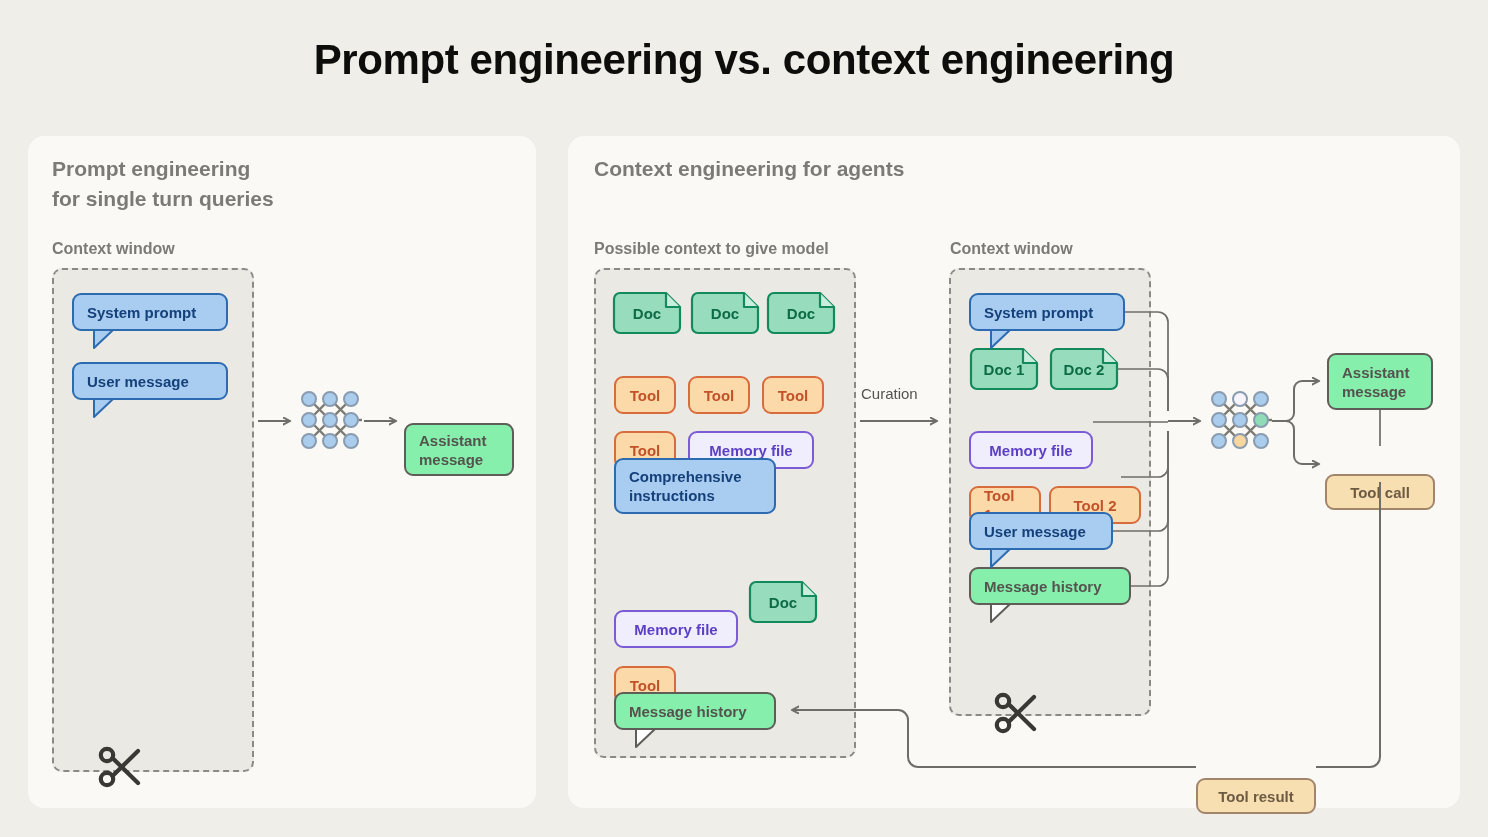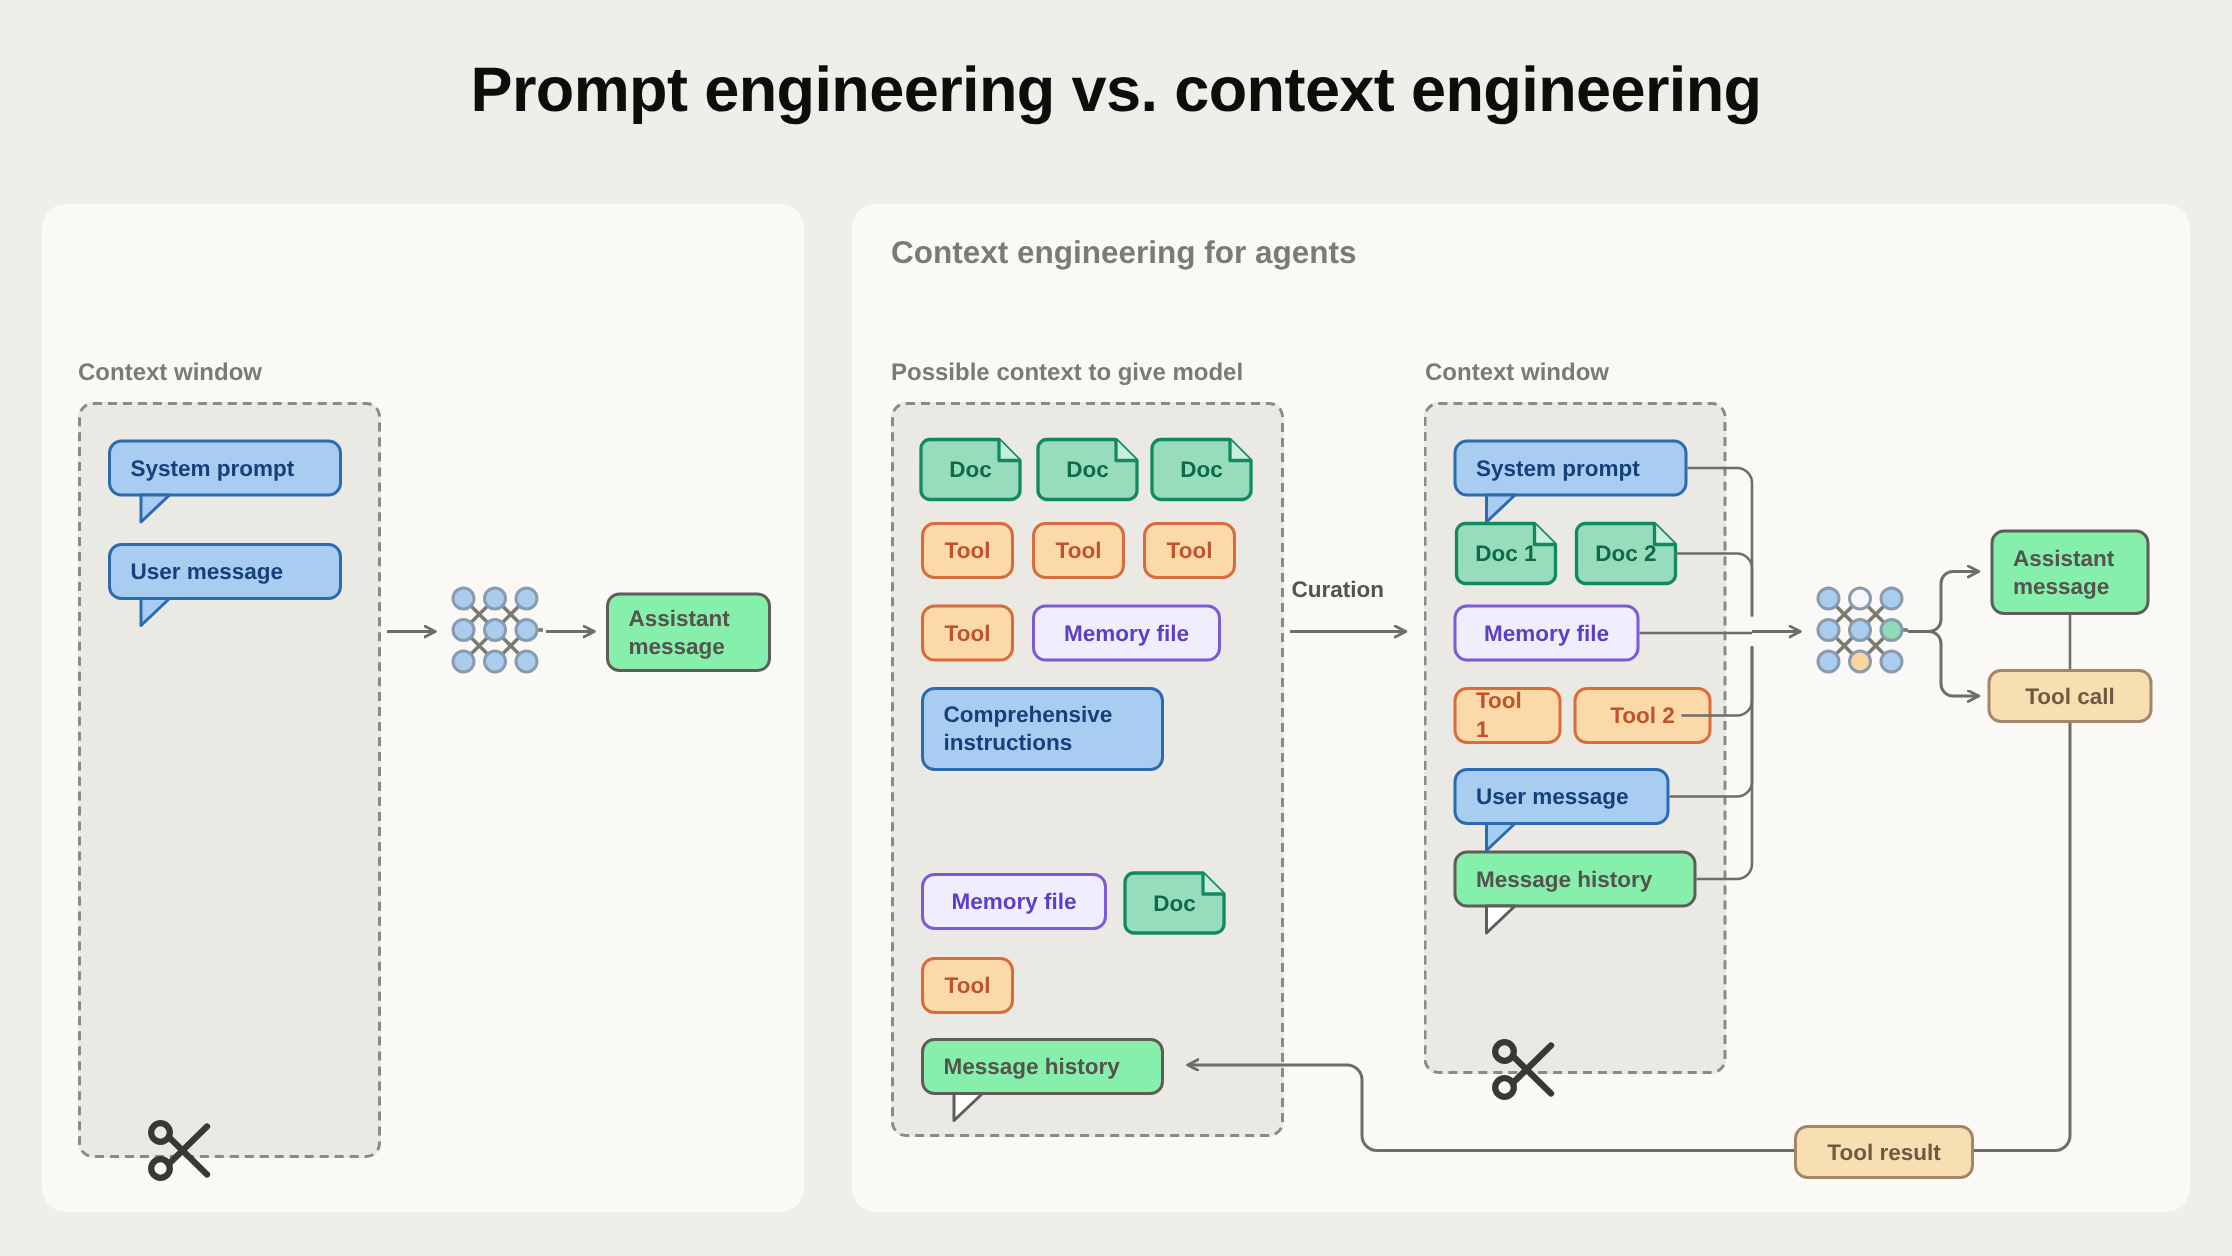--- a/index.html
+++ b/index.html
@@ -56,21 +56,21 @@
     position:absolute;
     box-sizing:border-box;
     border-radius:9px;
     border:2px solid;
     display:flex;align-items:center;
     font-size:15px;font-weight:bold;
     padding:0 13px;
     white-space:pre-line;
     line-height:19px;
   }
-  .chip.center{justify-content:center;}
+  .chip.center{justify-content:center;margin-top:28px;}
 
   
   .c-blue   {background:#a8cdf0;border-color:#2d6bb0;color:#15407a;}
   .c-blue2  {background:#a8cdf0;border-color:#2d6bb0;color:#15407a;}
   .c-orange {background:#fbd9a8;border-color:#d96c3c;color:#c2522a;}
   .c-purple {background:#f0edfd;border-color:#7b5bd6;color:#5b3fc4;}
   .c-white  {background:#86efac;border-color:#5f5d58;color:#55534e;font-weight:bold;}
   .c-tan    {background:#f7dfb2;border-color:#a3866a;color:#6d5a43;}
 
   
@@ -88,32 +88,34 @@
   .wire{fill:none;stroke:#6f6d68;stroke-width:2;}
   .wire-thin{fill:none;stroke:#6f6d68;stroke-width:1.7;}
 
   
   .nn{position:absolute;}
   .nn svg{display:block;}
 
   
   .sc{position:absolute;}
   .curation{
-    position:absolute;color:#55534e;font-size:15px;font-weight:bold;white-space:nowrap;
+    position:absolute;color:#55534e;font-size:15px;font-weight:normal;white-space:nowrap;
   }
 </style>
 </head>
 <body>
 
 <div id="stage">
 
   <div class="title">Prompt engineering vs. context engineering</div>
 
   <div class="card" id="card-left"></div>
 
+  <div class="card-title" style="left:52px;top:154px;width:420px;">Prompt engineering
+for single turn queries</div>
 
   <div class="col-label" style="left:52px;top:240px;">Context window</div>
 
   <div class="ctxbox" style="left:52px;top:268px;width:198px;height:500px;"></div>
 
   <div class="chip c-blue" style="left:72px;top:293px;width:156px;height:38px;">
     <span>System prompt</span>
   </div>
   <svg class="wires" style="z-index:3">
     <path d="M94,330 L94,348 L113,330 Z" fill="#a8cdf0" stroke="#2d6bb0" stroke-width="2" stroke-linejoin="round"></path>

